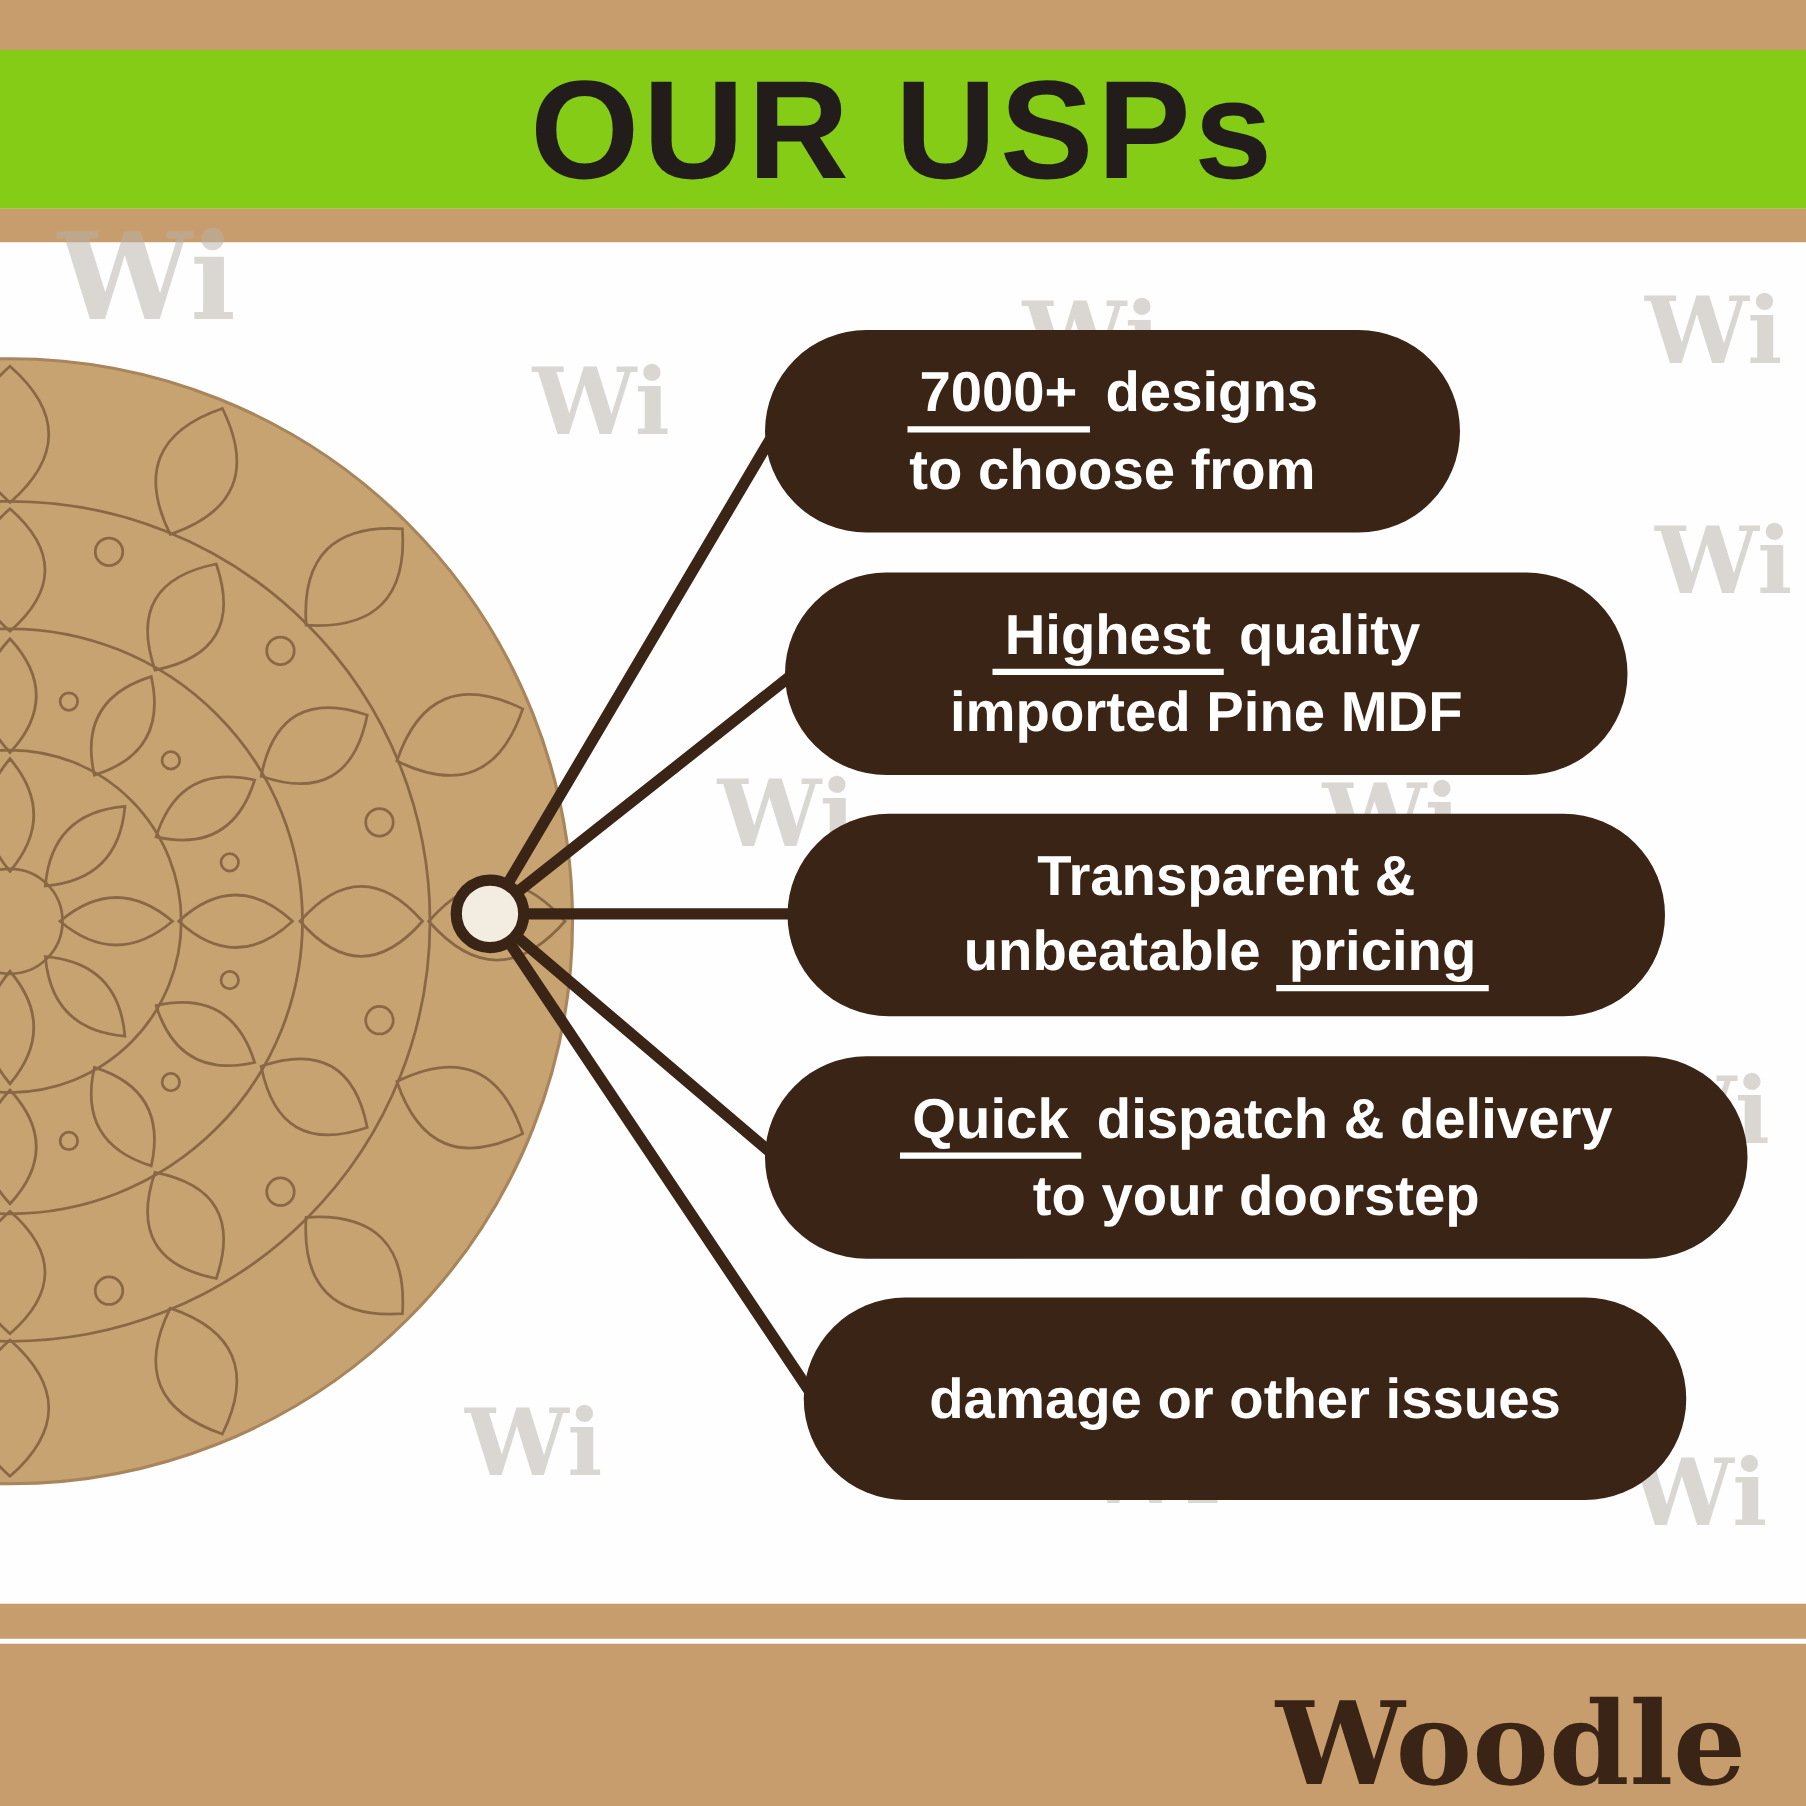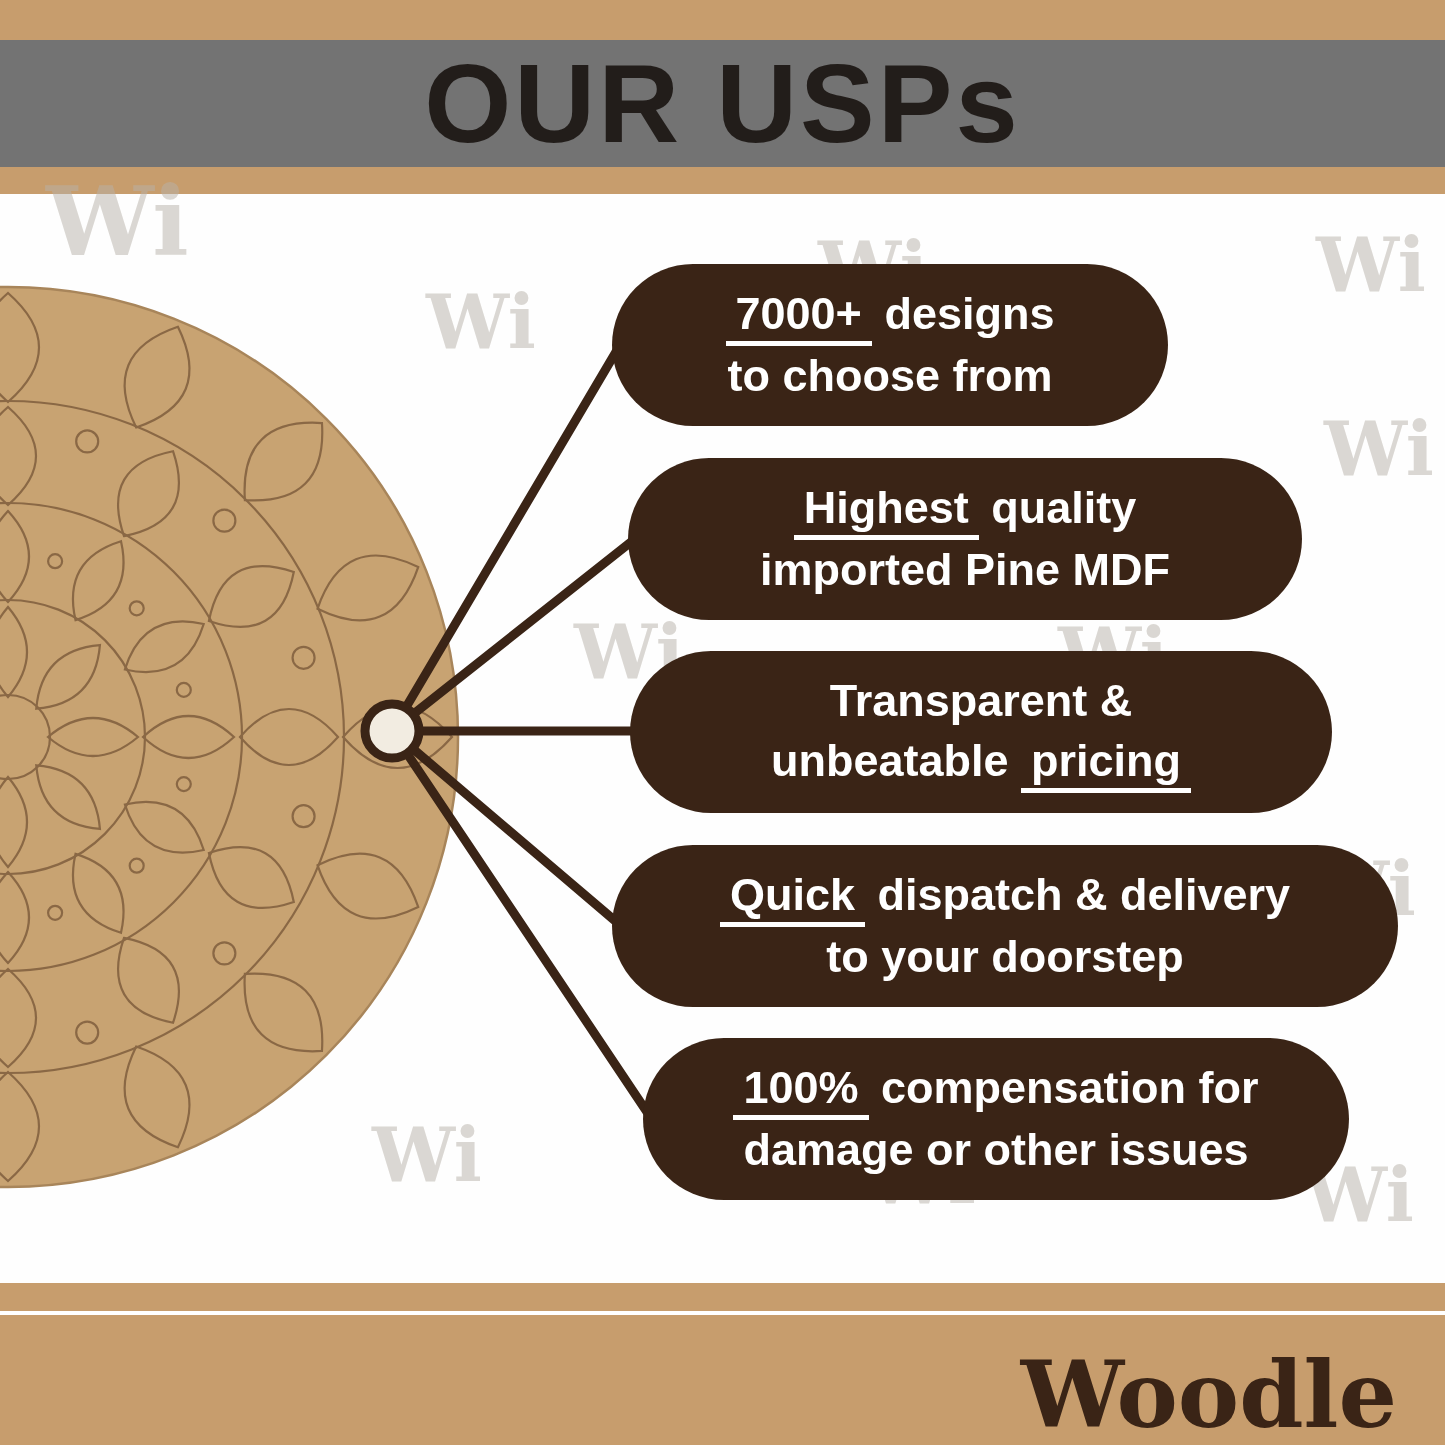--- a/index.html
+++ b/index.html
@@ -12,21 +12,21 @@
   }
   *{box-sizing:border-box;}
   body{margin:0;background:#ffffff;font-family:"Liberation Sans",sans-serif;}
   .page{position:relative;width:1445px;height:1445px;margin:0 auto;background:#ffffff;overflow:hidden;}
 
   .strip{position:absolute;left:0;width:1445px;background:var(--banner);}
   .strip-top{top:0;height:40px;}
   .strip-under-title{top:167px;height:27px;}
   .strip-bottom-thin{top:1283px;height:28px;}
 
-  .title-band{position:absolute;left:0;top:40px;width:1445px;height:127px;background:#737373;
+  .title-band{position:absolute;left:0;top:40px;width:1445px;height:127px;background:#84cc16;
     display:flex;align-items:center;justify-content:center;}
   .page-title{font-size:112px;font-weight:bold;letter-spacing:3px;color:var(--title);line-height:1;}
 
   .main{position:absolute;left:0;top:194px;width:1445px;height:1089px;background:#fefefe;}
 
   .wm{position:absolute;font-family:"DejaVu Serif",serif;font-weight:bold;font-size:74px;
     color:#b8b2a9;opacity:.5;line-height:1;user-select:none;margin-left:36px;}
   .wm-lg{font-size:96px;}
 
   .mandala{position:absolute;left:-444px;top:91px;width:904px;height:904px;} 
@@ -181,21 +181,20 @@
     <div><span>Transparent &amp;</span><span></span></div>
     <div><span>unbeatable </span><span class="u">pricing</span><span></span></div>
   </div>
 
   <div class="pill" style="left:612px;top:845px;width:786px;">
     <div><span></span><span class="u">Quick</span><span> dispatch &amp; delivery</span></div>
     <div><span>to your doorstep</span><span></span></div>
   </div>
 
   <div class="pill" style="left:643px;top:1038px;width:706px;">
-    <div><span></span><span class="u">100%</span><span> compensation for</span></div>
     <div><span>damage or other issues</span><span></span></div>
   </div>
 
   <div class="strip strip-bottom-thin"></div>
 
   <div class="footer-band">
     <div class="logo">
       <div class="logo-word">Woodle</div>
     </div>
   </div>

